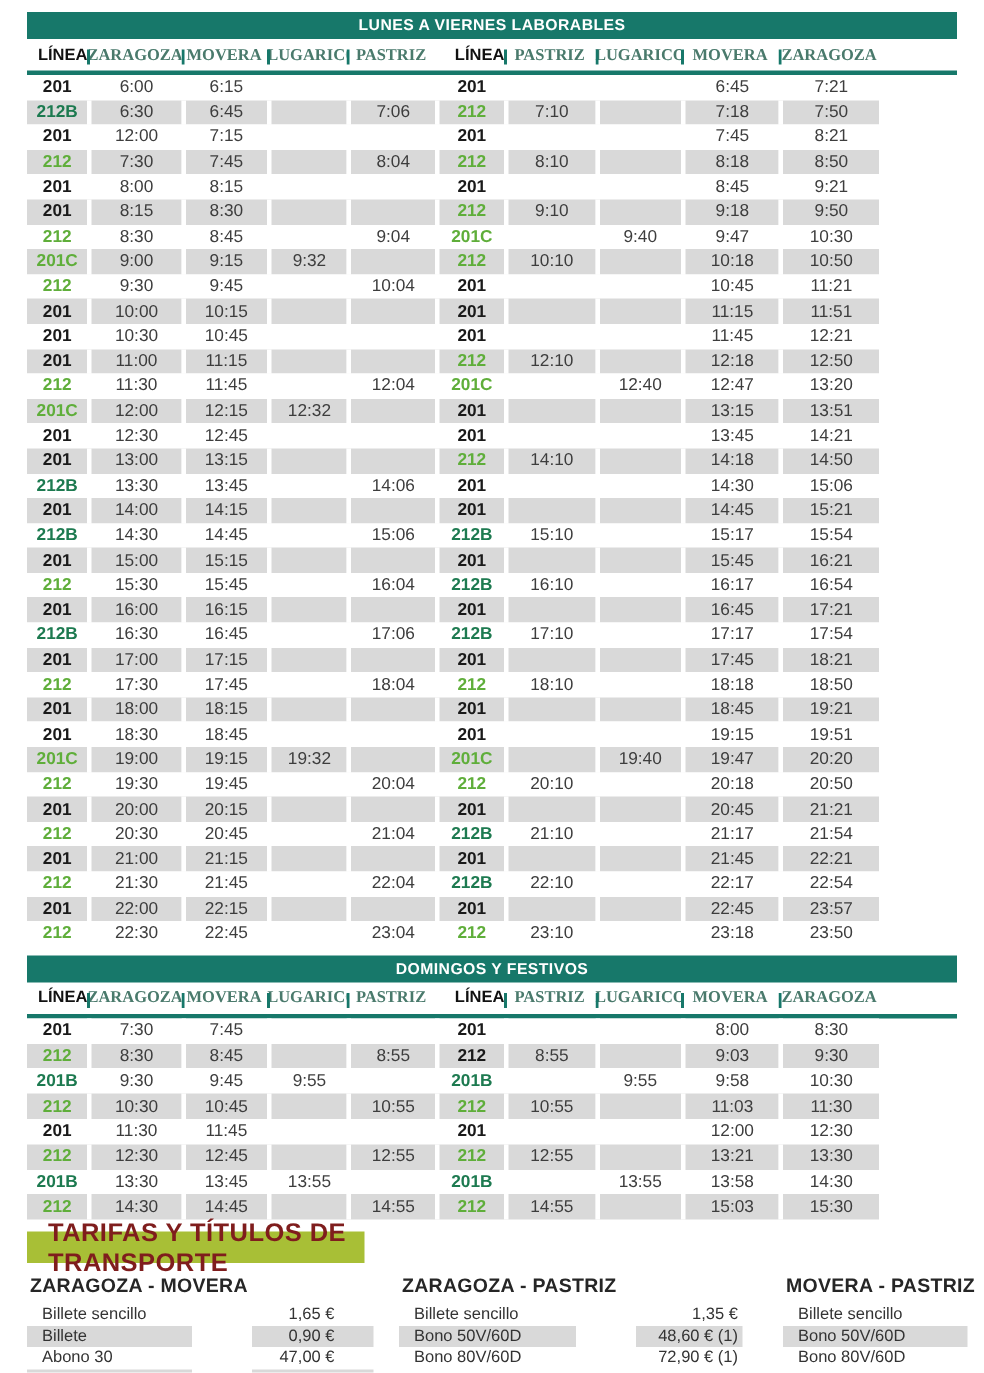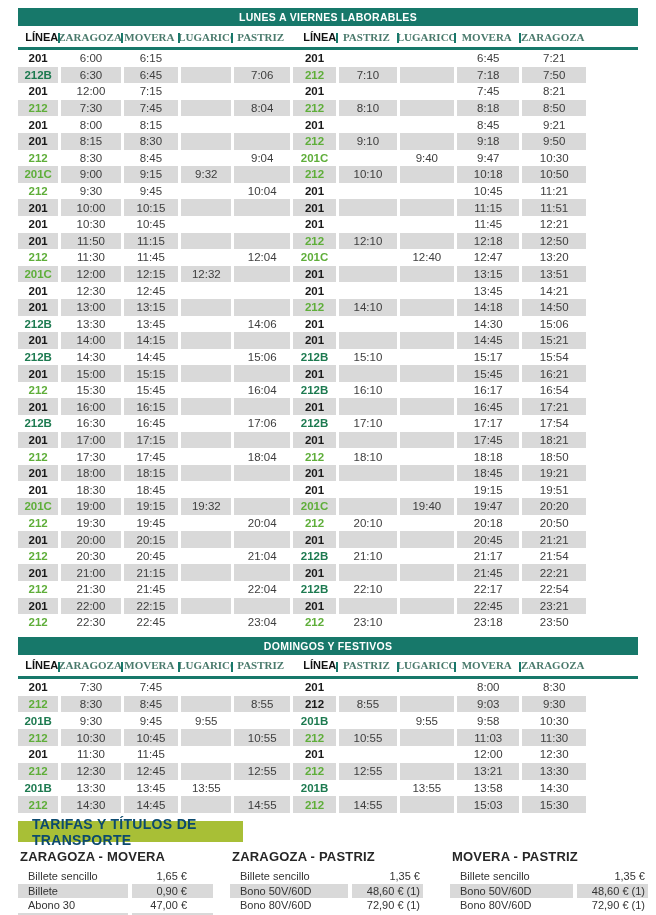--- a/index.html
+++ b/index.html
@@ -18,26 +18,26 @@
   th.tick::before{content:'';position:absolute;left:0;bottom:4px;width:2px;height:10px;background:#17786a;}
   #wk td{height:16.6px;}
   #su td{height:16.8px;}
   td{padding:0;text-align:center;font-size:11.5px;color:#3d3d3d;background:#fff;}
   td + td{border-left:3px solid #fff;}
   tr.g td{background:#d9d9d9;}
   td.line{font-weight:bold;font-size:11.5px;}
   .c-k{color:#1a1a1a;}
   .c-g{color:#5fae3a;}
   .c-d{color:#1d7a50;}
-  .lime-bar{margin:8px 0 0 18px;width:225px;height:21px;background:#a8bf36;color:#0c4a6e;
-            font-size:14px;font-weight:bold;display:flex;align-items:center;padding-left:14px;
+  .lime-bar{margin:8px 0 0 18px;width:225px;height:21px;background:#a8bf36;color:#7f1d1d;
+            font-size:17px;font-weight:bold;display:flex;align-items:center;padding-left:14px;
             box-sizing:border-box;letter-spacing:.3px;}
   .fares{display:flex;margin-left:18px;align-items:flex-start;}
   .fare h3{font-size:13px;color:#262626;margin:7px 0 5px 2px;font-weight:bold;letter-spacing:.2px;}
-  .frow{display:flex;height:14.6px;align-items:center;font-size:11px;color:#333;}
+  .frow{display:flex;height:14.6px;align-items:center;font-size:11px;color:#333;gap:36px;}
   .frow .lbl{display:block;box-sizing:border-box;padding-left:10px;height:100%;line-height:14.6px;}
   .frow .prc{display:block;box-sizing:border-box;margin-left:4px;text-align:right;height:100%;line-height:14.6px;}
   .frow.g .lbl,.frow.g .prc{background:#d9d9d9;}
   .f0 .lbl{width:110px;} .f0 .prc{width:81px;padding-right:26px;}
   .f1{margin-left:17px;} .f1 .lbl{width:118px;} .f1 .prc{width:71px;padding-right:3px;}
   .f2{margin-left:27px;} .f2 .lbl{width:123px;} .f2 .prc{width:71px;padding-right:3px;}
 </style>
 </head>
 <body>
 
@@ -214,21 +214,21 @@
             <td class="time"></td>
             <td class="time"></td>
             <td class="line c-k">201</td>
             <td class="time"></td>
             <td class="time"></td>
             <td class="time">11:45</td>
             <td class="time">12:21</td>
           </tr>
           <tr class="g">
             <td class="line c-k">201</td>
-            <td class="time">11:50</td>
+            <td class="time">11:00</td>
             <td class="time">11:15</td>
             <td class="time"></td>
             <td class="time"></td>
             <td class="line c-g">212</td>
             <td class="time">12:10</td>
             <td class="time"></td>
             <td class="time">12:18</td>
             <td class="time">12:50</td>
           </tr>
           <tr class="">
@@ -486,21 +486,21 @@
           <tr class="g">
             <td class="line c-k">201</td>
             <td class="time">22:00</td>
             <td class="time">22:15</td>
             <td class="time"></td>
             <td class="time"></td>
             <td class="line c-k">201</td>
             <td class="time"></td>
             <td class="time"></td>
             <td class="time">22:45</td>
-            <td class="time">23:21</td>
+            <td class="time">23:57</td>
           </tr>
           <tr class="">
             <td class="line c-g">212</td>
             <td class="time">22:30</td>
             <td class="time">22:45</td>
             <td class="time"></td>
             <td class="time">23:04</td>
             <td class="line c-g">212</td>
             <td class="time">23:10</td>
             <td class="time"></td>

